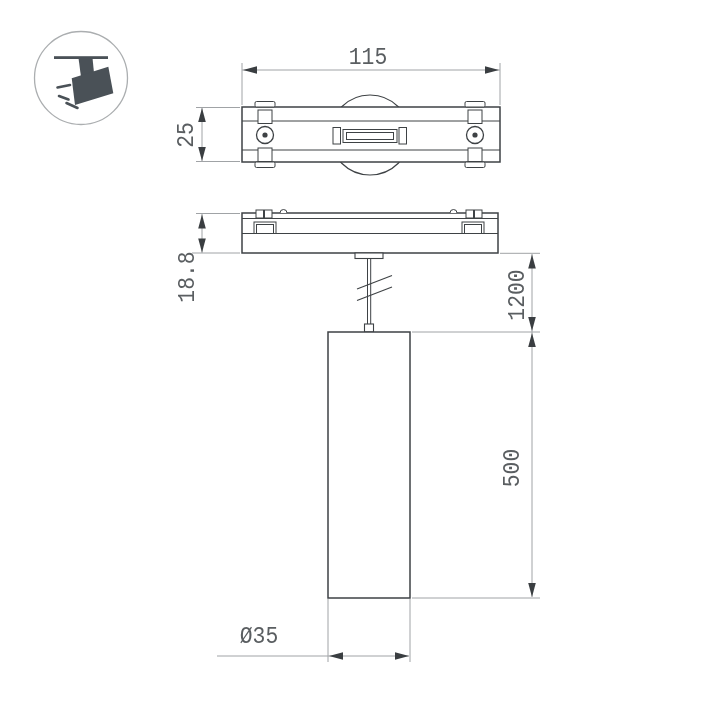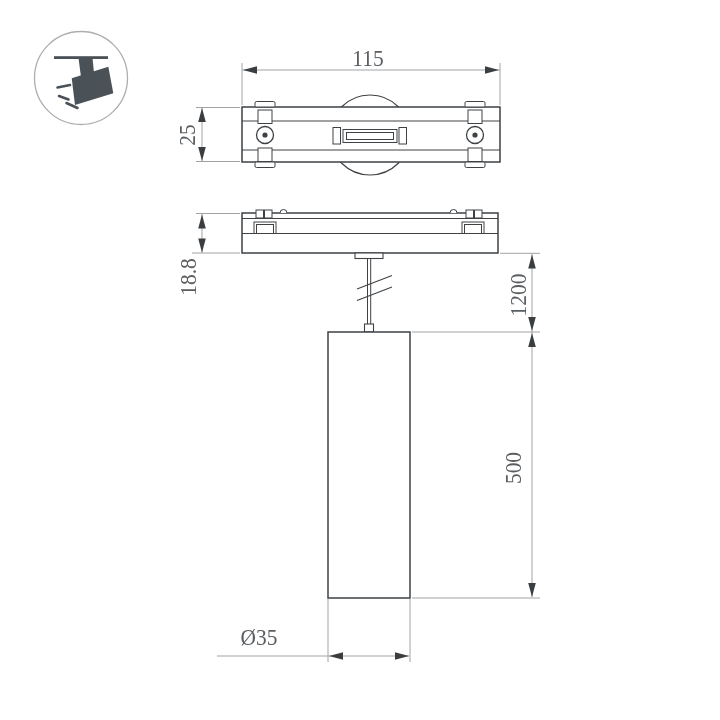--- a/index.html
+++ b/index.html
@@ -1,21 +1,21 @@
 <!DOCTYPE html>
 <html><head>
 <meta charset="utf-8">
 <style>
   html,body{margin:0;padding:0;background:#ffffff;}
   #canvas{
     position:relative;
     width:720px;height:720px;
     background:#ffffff;
     overflow:hidden;
-    font-family:Liberation Serif, serif;
+    font-family:Liberation Mono, monospace;
   }
   #drawing{position:absolute;left:0;top:0;}
   .label{
     position:absolute;
     font-size:23px;
     line-height:1;
     color:#5a5e61;
     white-space:nowrap;
     transform:translate(-50%,-50%) scaleX(0.93);
     letter-spacing:0px;

